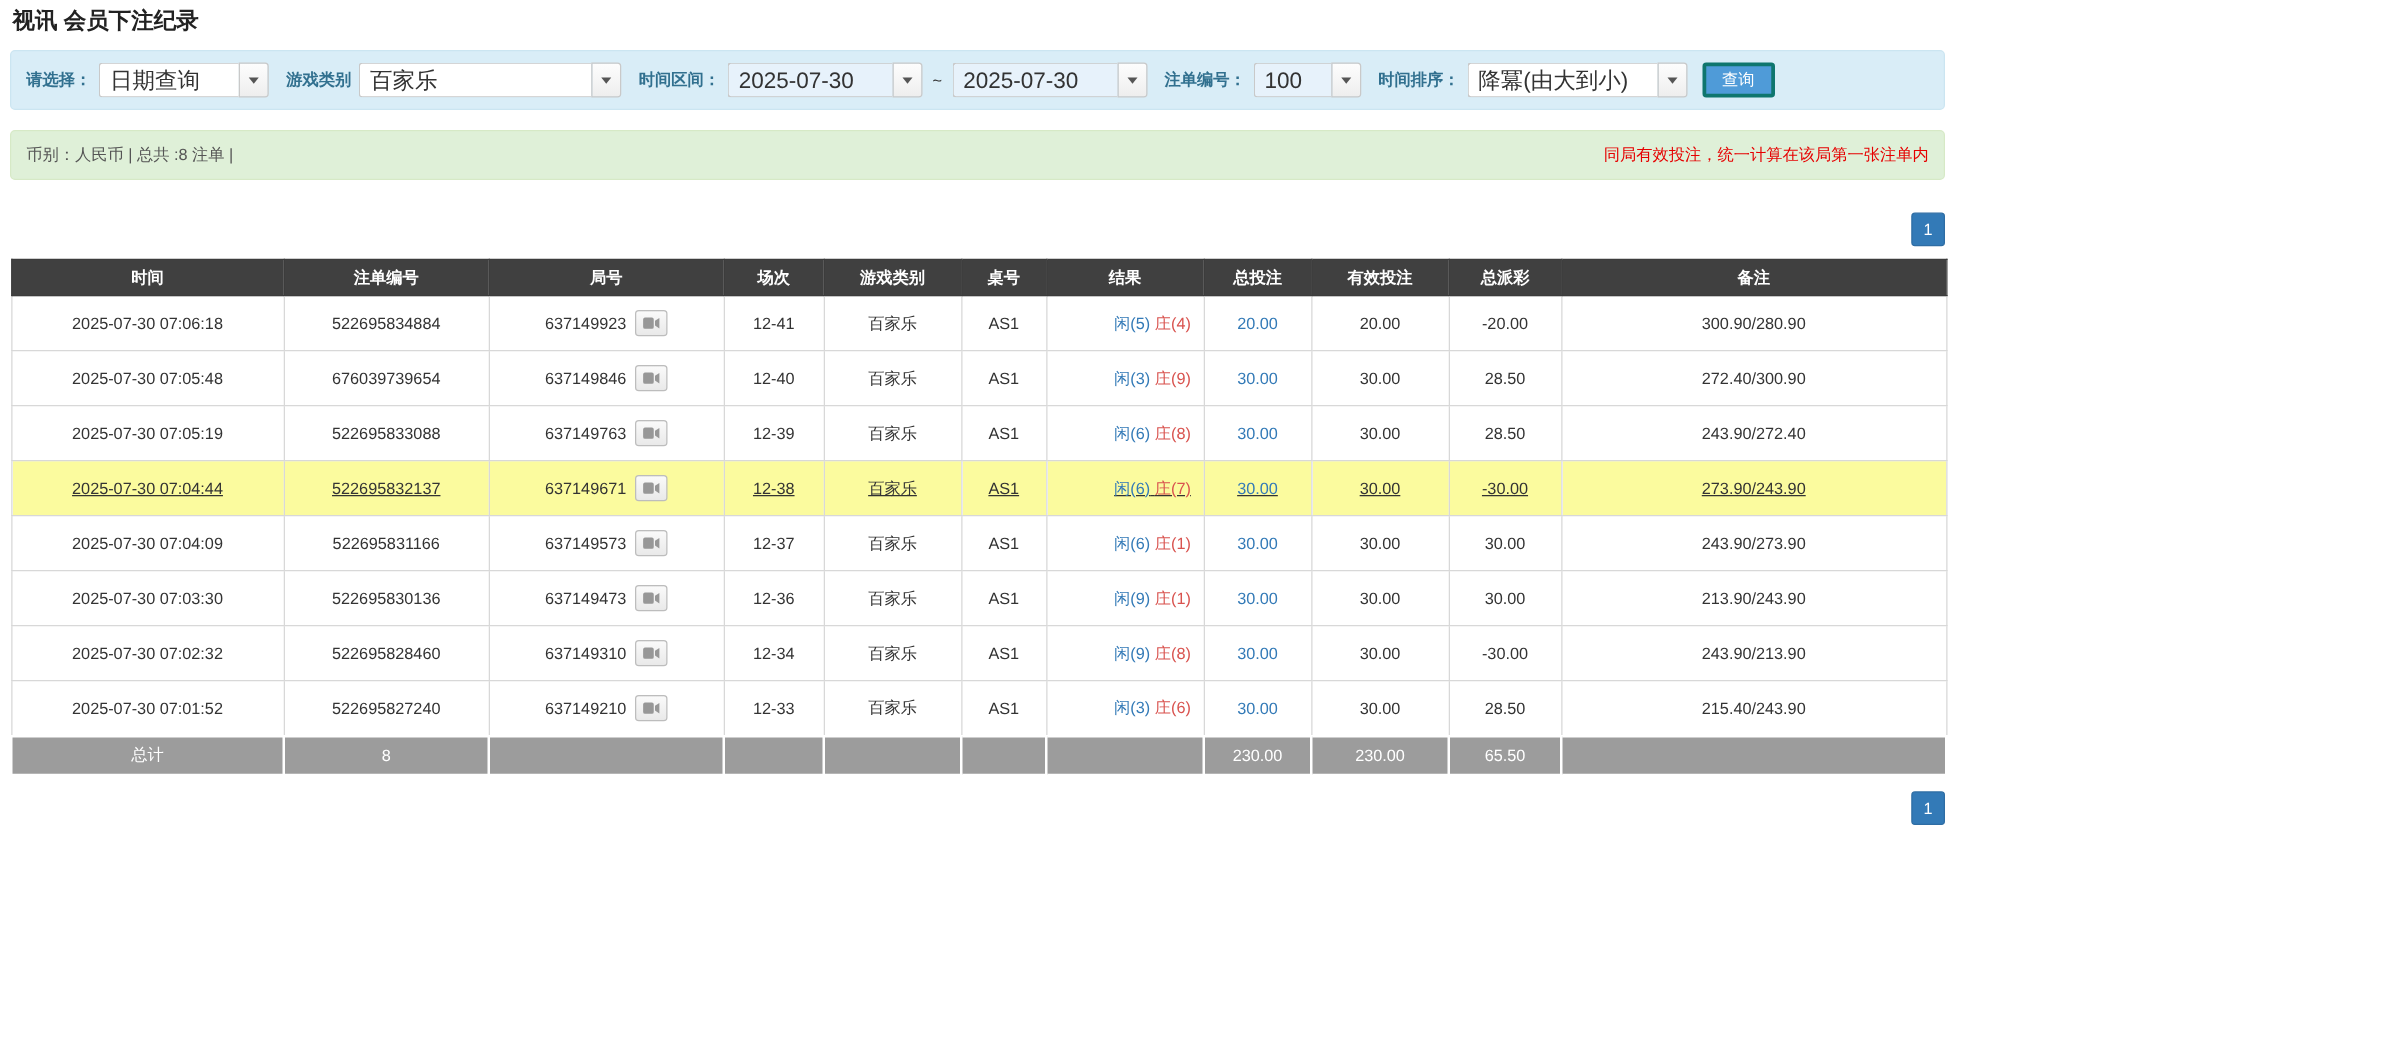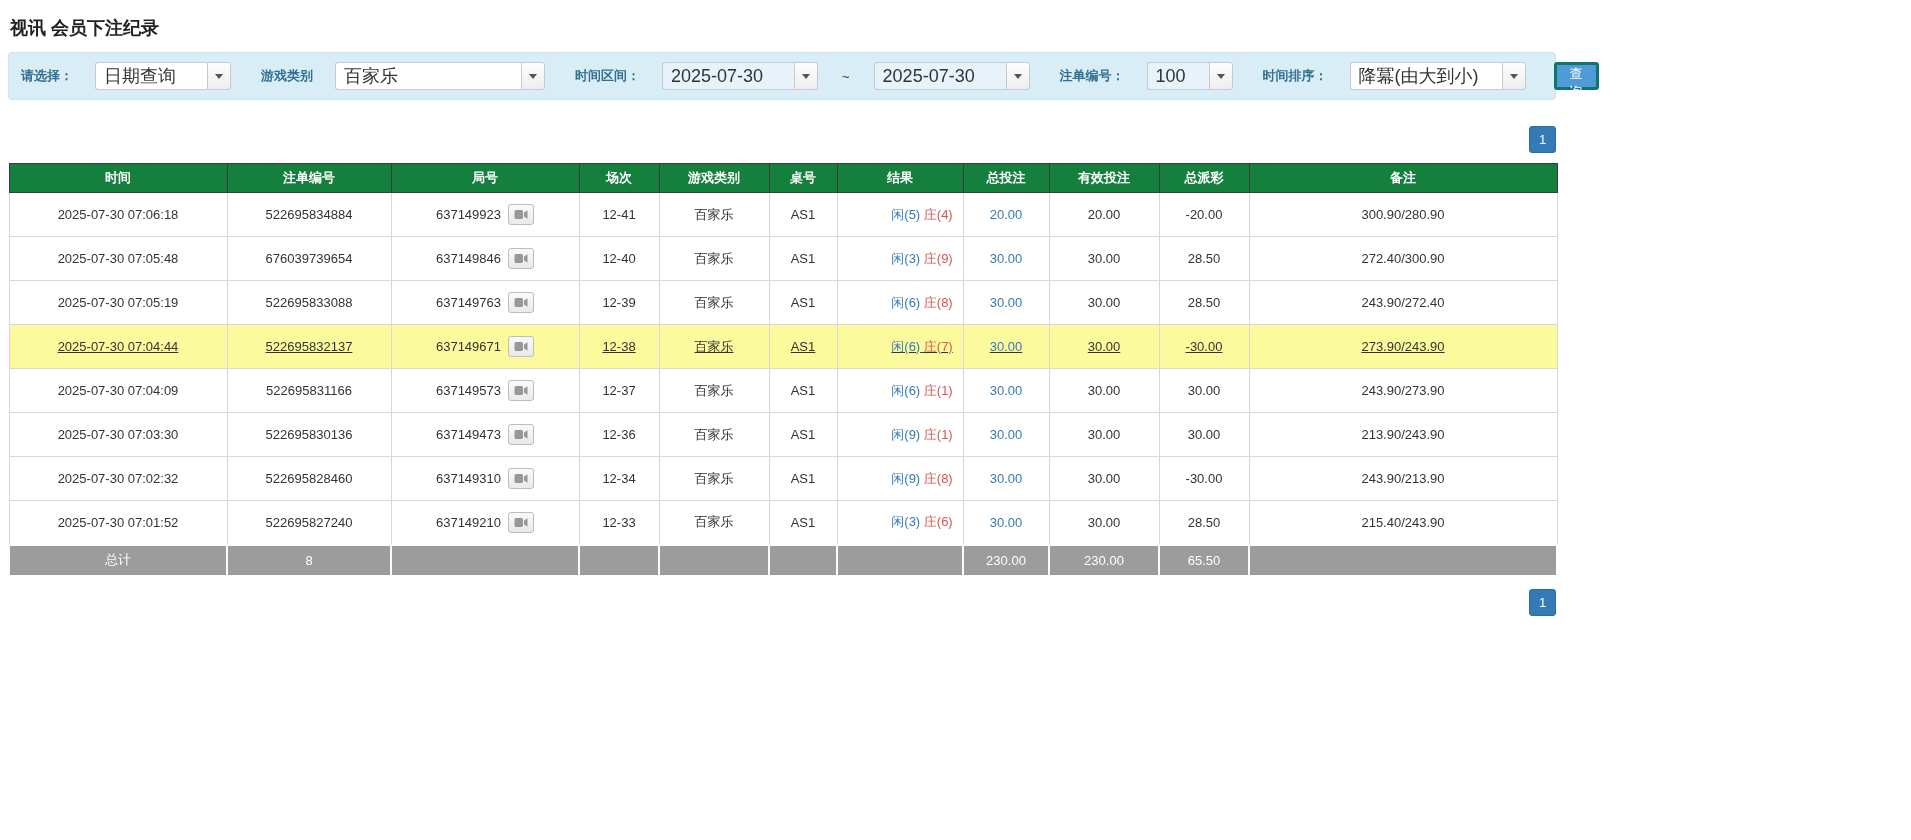--- a/index.html
+++ b/index.html
@@ -3,38 +3,38 @@
 <meta charset="utf-8">
 <style>
   * { box-sizing: border-box; margin: 0; padding: 0; }
   html, body { background: #fff; }
   body {
     font-family: "Liberation Sans", "DejaVu Sans", sans-serif;
     color: #333;
     width: 1911px;
     min-height: 840px;
   }
-  .page { padding: 12px 8px 0 8px; width: 1564px; }
+  .page { padding: 0 8px 0 8px; width: 1564px; }
 
   
   .page-title {
     font-size: 18px;
     font-weight: 600;
     color: #222;
     padding: 4px 0 12px 2px;
   }
 
   
   .filter-bar {
     background: #d9edf7;
     border: 1px solid #cbe5f1;
     border-radius: 4px;
     display: flex;
     align-items: center;
-    gap: 22px;
+    gap: 6px;
     padding: 9px 10px;
     margin-bottom: 16px;
     width: 1548px;
   }
   .flabel {
     font-size: 13px;
     font-weight: bold;
     color: #31708f;
     white-space: nowrap;
     margin-left: 8px;
@@ -120,21 +120,21 @@
   }
 
   
   table.records {
     border-collapse: collapse;
     width: 1548px;
     table-layout: fixed;
     font-size: 13px;
   }
   .records th {
-    background: #15803d;
+    background: #404040;
     color: #fff;
     font-weight: bold;
     height: 29px;
     border: 1px solid #3c3c3c;
     text-align: center;
   }
   .records tbody td {
     border: 1px solid #d8d8d8;
     height: 44px;
     text-align: center;
@@ -225,20 +225,24 @@
     <div class="combo">
       <input style="width: 152px;" value="降冪(由大到小)">
       <button class="combo-btn">
           <span class="caret"></span>
         </button>
     </div>
 
     <button class="btn-query">查询</button>
   </div>
 
+  <div class="info-bar">
+    <span class="info-left">币别：人民币 | 总共 :8 注单 |</span>
+    <span class="info-right">同局有效投注，统一计算在该局第一张注单内</span>
+  </div>
 
   <div class="pager top">
     <div class="page-btn">1</div>
   </div>
 
   <table class="records">
     <colgroup>
       <col style="width:218px">
         <col style="width:164px">
         <col style="width:188px">

